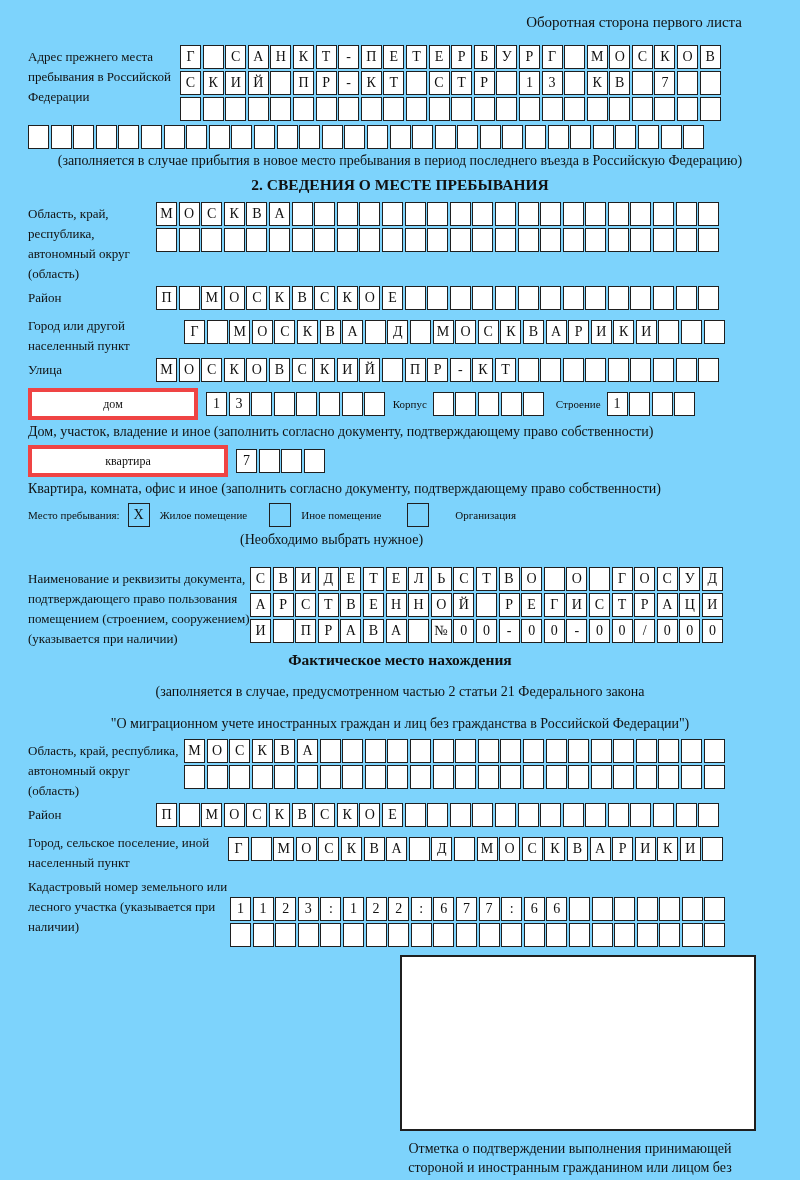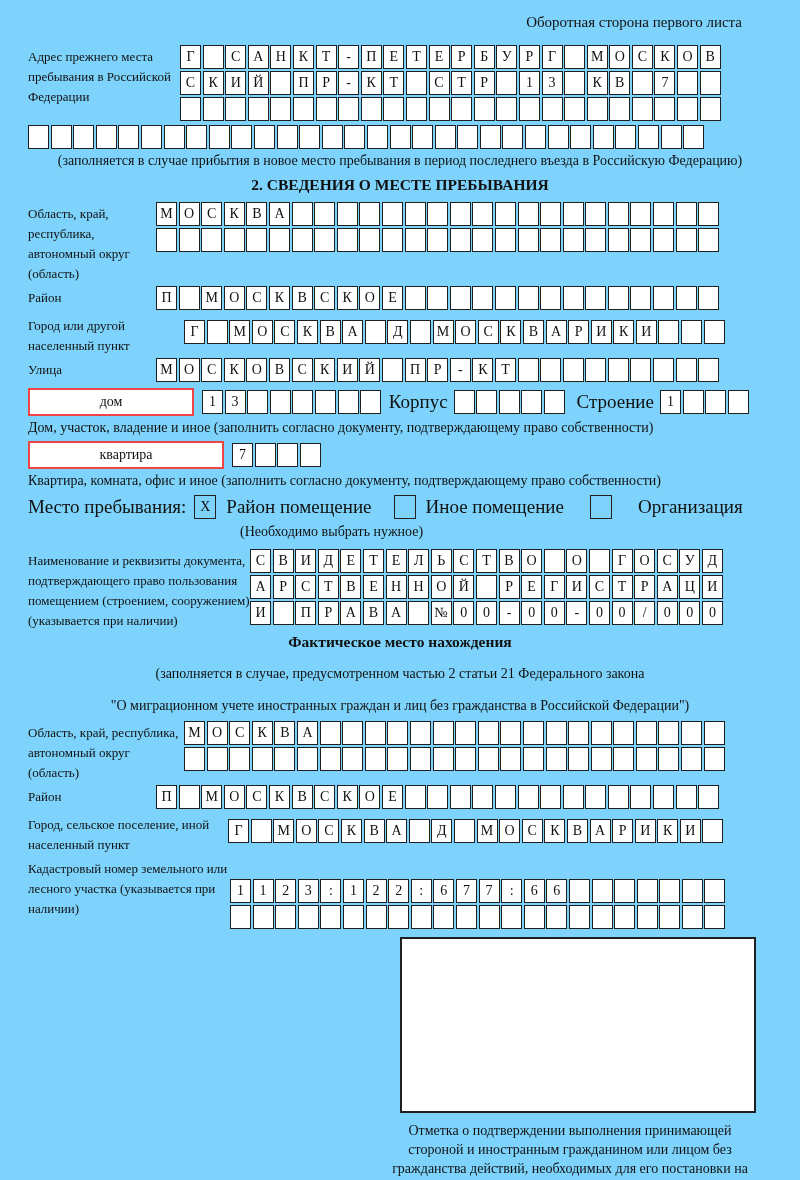--- a/index.html
+++ b/index.html
@@ -20,26 +20,26 @@
   .w200{width:200px;} .w202{width:202px;}
   .rows{flex:1 1 auto;}
   .boxrow{display:flex;margin-bottom:2px;}
   .cbox{
     display:flex;align-items:center;justify-content:center;
     width:19px;height:22px;border:1.8px solid #1f1f1f;margin-right:1.6px;
     font-size:14px;line-height:22px;background:#fff;
   }
   .widebox{
     display:flex;align-items:center;justify-content:center;
-    border:2px solid #ef4444;height:24px;font-size:14px;background:#fff;
+    border:4px solid #ef4444;height:24px;font-size:12px;background:#fff;
   }
   .note{font-size:14px;line-height:19px;margin:2px 0 4px 0;}
   .note.center{text-align:center;}
   .h-bold{font-weight:bold;text-align:center;font-size:15.5px;margin:6px 0 8px 0;}
-  .inline-lbl{font-size:19px;line-height:26px;white-space:nowrap;}
+  .inline-lbl{font-size:11px;line-height:26px;white-space:nowrap;}
   .chk{width:20px;height:22px;border:1.8px solid #1f1f1f;display:flex;align-items:center;justify-content:center;font-size:14px;}
   .mesto-row{display:flex;align-items:center;margin:4px 0 0 0;}
   .stamp-box{border:2px solid #1f1f1f;width:352px;height:172px;margin:6px 0 8px 372px;background:#fff;}
   .stamp-caption{margin-left:362px;width:360px;text-align:center;font-size:14px;line-height:19px;}
   .gap6{width:6px;flex:0 0 auto;} .gap8{width:8px;flex:0 0 auto;} .gap10{width:10px;flex:0 0 auto;}
 </style>
 </head>
 <body>
 
 <div class="page">
@@ -368,33 +368,33 @@
         <span class="cbox"></span>
       </div>
   </div>
   <div class="note">Квартира, комната, офис и иное (заполнить согласно документу, подтверждающему право собственности)</div>
 
   <div class="mesto-row">
     <span class="inline-lbl">Место пребывания:</span>
     <span class="gap8"></span>
     <span class="chk">X</span>
     <span class="gap10"></span>
-    <span class="inline-lbl">Район помещение</span>
+    <span class="inline-lbl">Жилое помещение</span>
     <span style="width:22px;flex:0 0 auto;"></span>
     <span class="chk"></span>
     <span class="gap10"></span>
     <span class="inline-lbl">Иное помещение</span>
     <span style="width:26px;flex:0 0 auto;"></span>
     <span class="chk"></span>
     <span style="width:26px;flex:0 0 auto;"></span>
     <span class="inline-lbl">Организация</span>
   </div>
   <div class="note" style="margin-left:212px;">(Необходимо выбрать нужное)</div>
 
-  <div class="field" style="margin-top:8px;">
+  <div class="field" style="margin-top:18px;">
     <div class="flabel w222">Наименование и реквизиты документа, подтверждающего право пользования помещением (строением, сооружением) (указывается при наличии)</div>
     <div class="rows">
       <div class="boxrow">
           <span class="cbox">С</span>
           <span class="cbox">В</span>
           <span class="cbox">И</span>
           <span class="cbox">Д</span>
           <span class="cbox">Е</span>
           <span class="cbox">Т</span>
           <span class="cbox">Е</span>

